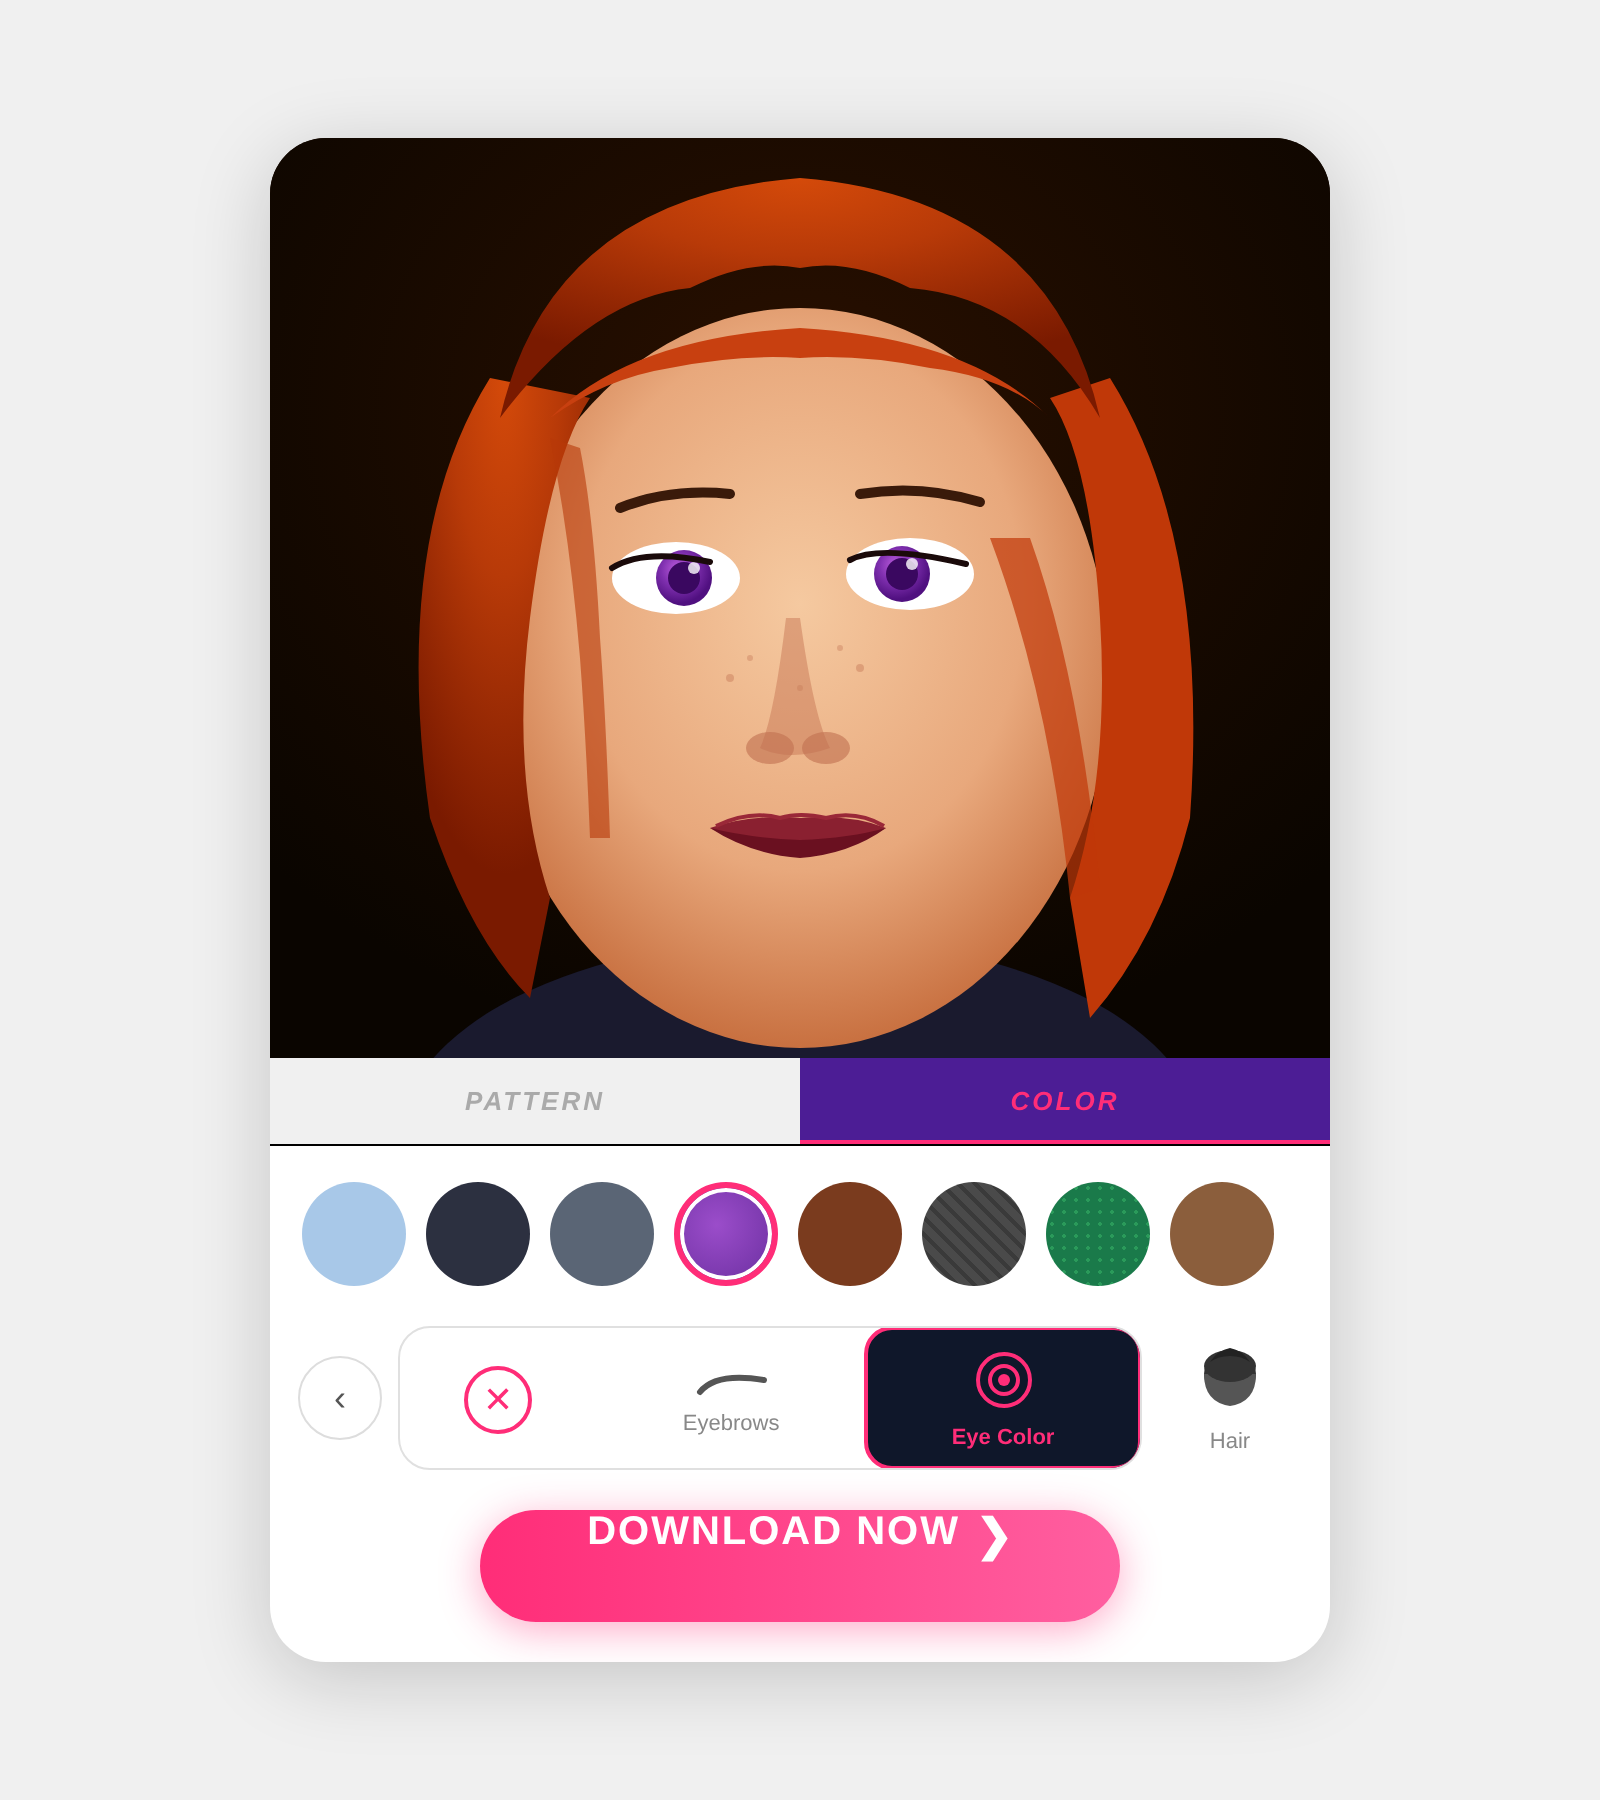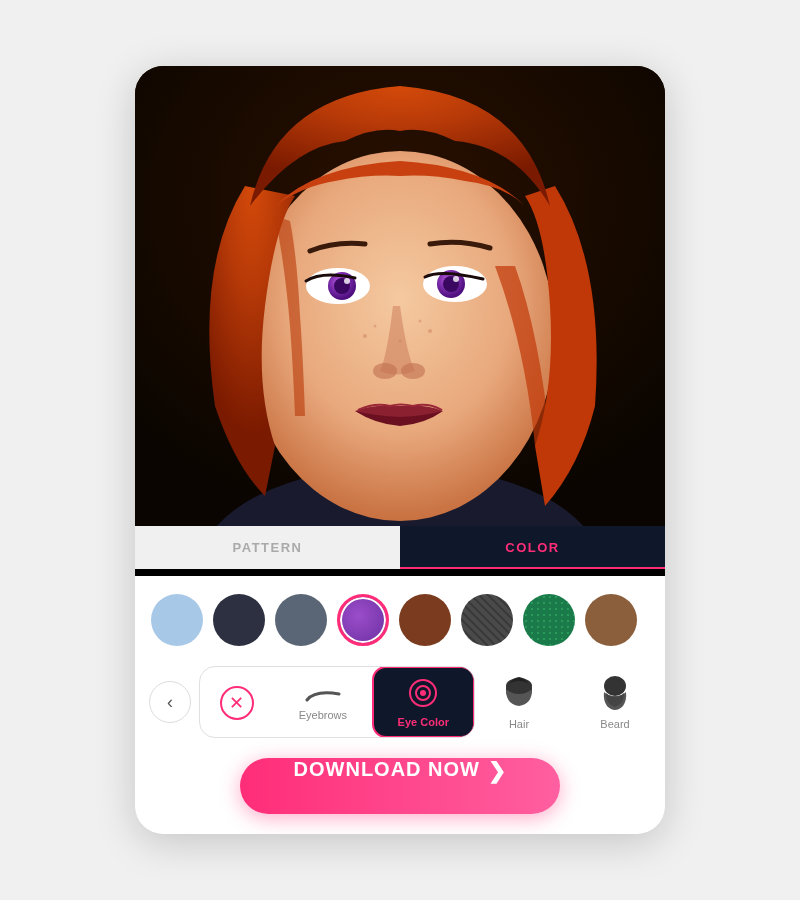--- a/index.html
+++ b/index.html
@@ -36,38 +36,39 @@
     }
 
     .face-svg {
       width: 100%;
       height: 100%;
     }
 
     .tabs-row {
       display: flex;
       background: #f5f5f5;
-      border-bottom: 7px solid #000000;
+      border-bottom: 1px solid #000000;
+      font-style: italic;
     }
 
     .tab {
       flex: 1;
       text-align: center;
       padding: 14px 0 12px;
       font-size: 13px;
       font-weight: 600;
       letter-spacing: 1.5px;
       cursor: pointer;
       text-transform: uppercase;
       color: #999;
     }
 
     .tab.active {
       color: #ff2d78;
-      background: #0f172a;
+      background: #4c1d95;
       border-bottom: 2px solid #ff2d78;
     }
 
     .tab.inactive {
       color: #aaa;
       background: #f0f0f0;
     }
 
     .color-swatches {
       display: flex;
@@ -178,20 +179,21 @@
       justify-content: center;
       color: #ff2d78;
       font-size: 18px;
       font-weight: 300;
       cursor: pointer;
     }
 
     .right-tools {
       display: flex;
       gap: 24px;
+      flex-direction: column;
     }
 
     .right-tool-item {
       display: flex;
       flex-direction: column;
       align-items: center;
       justify-content: center;
       padding: 10px 18px 8px;
       cursor: pointer;
     }
@@ -364,30 +366,20 @@
           <svg width="36" height="34" viewBox="0 0 36 34">
             <ellipse cx="18" cy="14" rx="13" ry="12" fill="#333"></ellipse>
             <path d="M5 14 Q5 28 18 30 Q31 28 31 14" fill="#555"></path>
             <ellipse cx="18" cy="10" rx="13" ry="8" fill="#333"></ellipse>
             <path d="M8 8 Q12 2 18 1 Q24 2 28 8 Q24 5 18 5 Q12 5 8 8Z" fill="#222"></path>
           </svg>
         </div>
         <span class="tool-label">Hair</span>
       </div>
 
-      <div class="right-tool-item">
-        <div class="tool-icon">
-          <svg width="36" height="34" viewBox="0 0 36 34">
-            <ellipse cx="18" cy="10" rx="11" ry="10" fill="#333"></ellipse>
-            <path d="M7 16 Q6 24 10 30 Q14 34 18 34 Q22 34 26 30 Q30 24 29 16 Q25 20 18 20 Q11 20 7 16Z" fill="#555"></path>
-            <path d="M9 17 Q9 22 11 26 Q14 30 18 31 Q22 30 25 26 Q27 22 27 17 Q23 21 18 21 Q13 21 9 17Z" fill="#444"></path>
-          </svg>
-        </div>
-        <span class="tool-label">Beard</span>
-      </div>
     </div>
   </div>
 
   <div class="download-btn">
     <span class="download-btn-text">DOWNLOAD NOW</span>
     <span class="download-arrow">❯</span>
   </div>
 </div>
 
 </body></html>

